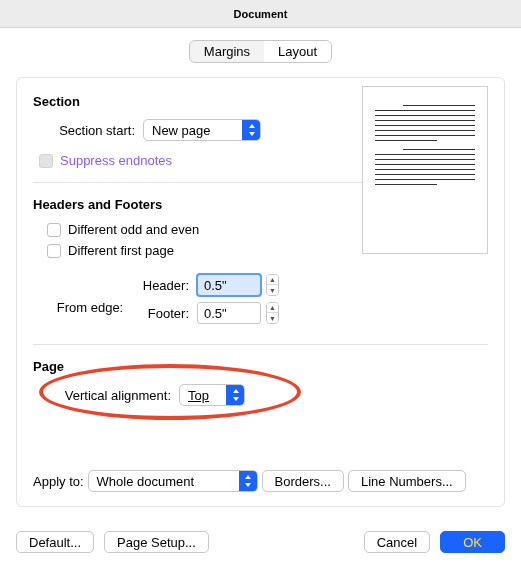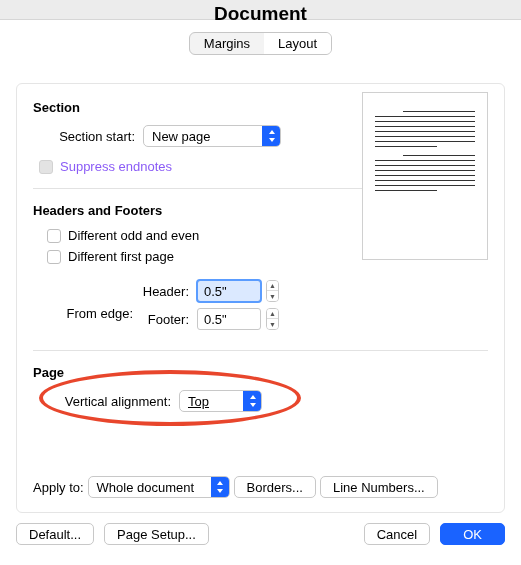--- a/index.html
+++ b/index.html
@@ -6,32 +6,32 @@
   body {
     margin: 0; padding: 0;
     font-family: -apple-system, "Helvetica Neue", Arial, sans-serif;
     font-size: 13px;
     background: #fff;
     color: #000;
     width: 521px; height: 565px;
     overflow: hidden;
   }
   .titlebar {
-    height: 20px; line-height: 28px; text-align: center;
-    font-weight: 600; font-size: 19px;
+    height: 28px; line-height: 28px; text-align: center;
+    font-weight: 600; font-size: 11px;
     border-bottom: 1px solid #d6d6d6;
     background: #ececec;
     position: relative;
   }
   .content {
     padding: 12px 16px 0 16px;
     position: relative;
     height: calc(565px - 28px);
   }
-  .tabbar { text-align: center; margin-bottom: 28px; }
+  .tabbar { text-align: center; margin-bottom: 14px; }
   .seg {
     display: inline-flex; border: 1px solid #c6c6c6; border-radius: 6px;
     overflow: hidden; background: #f3f3f3;
   }
   .seg div {
     padding: 3px 14px; font-size: 13px; cursor: default;
   }
   .seg .active { background: #fff; font-weight: 500; }
   .panel {
     border: 1px solid #e5e5e5;
@@ -94,21 +94,21 @@
     border-top: 1px solid #333; margin: 4px 0;
   }
   .btn {
     display: inline-flex; align-items: center; justify-content: center;
     height: 22px; padding: 0 12px;
     border: 1px solid #c8c8c8; border-radius: 5px;
     background: #fff; font-size: 13px; cursor: default;
     color: #000;
   }
   .btn.primary {
-    background: #1a63ff; color: #ffffff; border-color: #1a63ff;
+    background: #1a63ff; color: #fde047; border-color: #1a63ff;
     font-weight: 500; padding: 0 22px;
   }
   .footer-in-panel {
     position: absolute; bottom: 14px; left: 16px; right: 16px;
     display: flex; align-items: center; gap: 4px;
   }
   .dialog-footer {
     display: flex; align-items: center; padding: 12px 16px;
     position: absolute; bottom: 0; left: 0; right: 0;
   }
@@ -155,21 +155,21 @@
         <div class="pline"></div>
         <div class="pline"></div>
       <div class="pline" style="margin-right:38px;"></div>
     </div>
 
     <div class="section-title">Section</div>
 
     <div class="row" style="margin-left:12px;">
       <span class="label-right" style="width:90px;">Section start:</span>
       <span style="width:8px;"></span>
-      <div class="dropdown" style="width:138px;">
+      <div class="dropdown" style="width:118px;">
         <span class="dd-text">New page</span>
         <span class="dd-arrow">
           <svg viewBox="0 0 10 12">
               <path d="M5 0 L8 4 L2 4 Z M5 12 L2 8 L8 8 Z" fill="#fff"></path>
             </svg>
         </span>
       </div>
     </div>
 
     <div class="row" style="margin-left:6px;margin-top:12px;">
@@ -184,21 +184,21 @@
     <div class="row" style="margin-left:14px;">
       <span class="checkbox"></span>
       <span>Different odd and even</span>
     </div>
     <div class="row" style="margin-left:14px;">
       <span class="checkbox"></span>
       <span>Different first page</span>
     </div>
 
     <div style="display:flex;align-items:center;margin-top:10px;">
-      <div style="width:100px;text-align:right;padding-left:14px;padding-top:16px;">
+      <div style="width:100px;text-align:center;padding-left:14px;padding-top:16px;">
         <span>From edge:</span>
       </div>
       <div>
         <div class="row">
           <span class="label-right" style="width:56px;">Header:</span>
           <span style="width:8px;"></span>
           <div class="spin-wrap">
             <input class="spin-input focused" value="0.5&quot;" style="">
             <div class="stepper">
               <div>▲</div>
@@ -220,34 +220,34 @@
       </div>
     </div>
 
     <hr class="hr">
 
     <div class="section-title">Page</div>
 
     <div class="row" style="margin-left:12px;position:relative;">
       <span class="label-right" style="width:126px;">Vertical alignment:</span>
       <span style="width:8px;"></span>
-      <div class="dropdown" style="width:83px;text-decoration:underline;">
+      <div class="dropdown" style="width:66px;text-decoration:underline;">
         <span class="dd-text">Top</span>
         <span class="dd-arrow">
           <svg viewBox="0 0 10 12">
               <path d="M5 0 L8 4 L2 4 Z M5 12 L2 8 L8 8 Z" fill="#fff"></path>
             </svg>
         </span>
       </div>
       <div class="highlight-ellipse" style="left:-6px; top:-20px; width:262px; height:56px;"></div>
     </div>
 
     <div class="footer-in-panel">
       <span>Apply to:</span>
-      <div class="dropdown" style="width:142px;">
+      <div class="dropdown" style="width:170px;">
         <span class="dd-text">Whole document</span>
         <span class="dd-arrow">
           <svg viewBox="0 0 10 12">
               <path d="M5 0 L8 4 L2 4 Z M5 12 L2 8 L8 8 Z" fill="#fff"></path>
             </svg>
         </span>
       </div>
       <div class="btn">Borders...</div>
       <div class="btn">Line Numbers...</div>
     </div>

